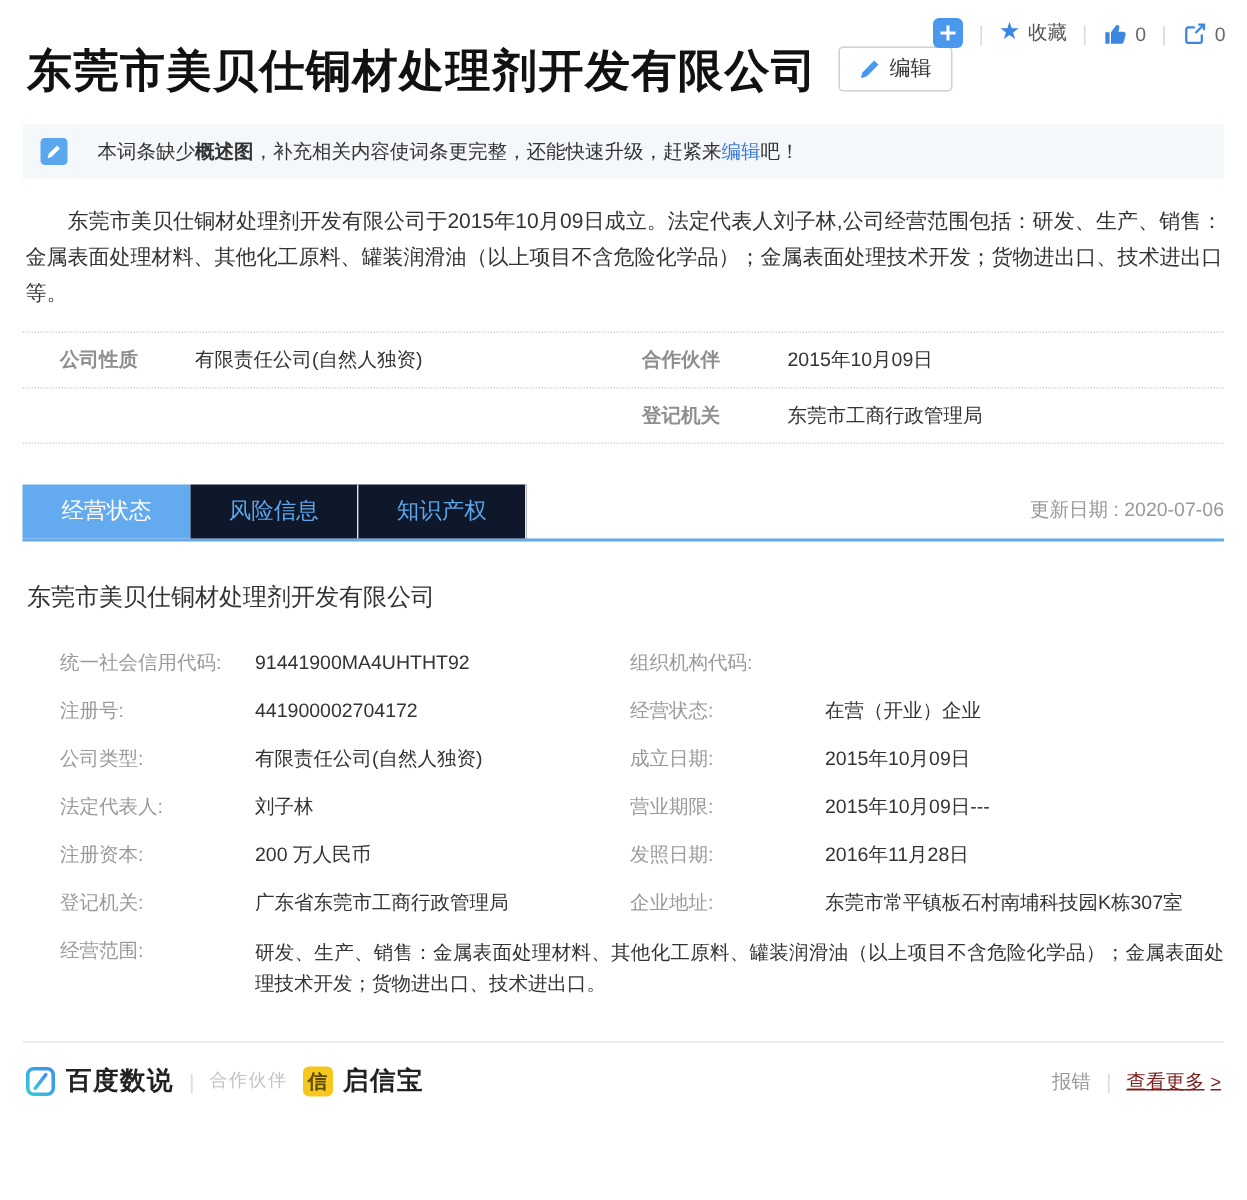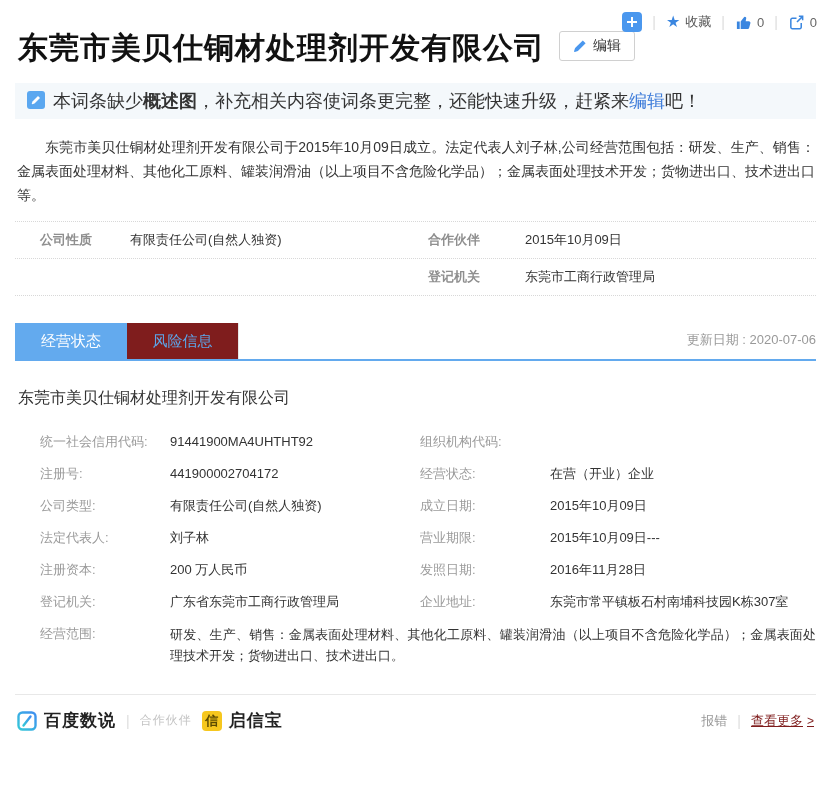--- a/index.html
+++ b/index.html
@@ -30,22 +30,22 @@
   .edit-btn {
     margin-left:14px; margin-bottom:5px; flex-shrink:0;
     display:inline-flex; align-items:center; gap:6px;
     border:1px solid #d0d0d0; border-radius:3px; background:#fff;
     padding:5px 13px; font-size:14px; color:#333; cursor:pointer;
   }
 
   
   .notice {
     margin:17px 15px 0 15px; background:#f4f8fb;
-    padding:8px 12px; font-size:18px; color:#333;
-    display:flex; gap:8px; line-height:20px;
+    padding:8px 12px; font-size:13px; color:#333;
+    display:flex; align-items:center; gap:20px; line-height:20px;
   }
   .notice-pencil { width:18px; height:18px; border-radius:3px; background:#5aa7f0;
     display:flex; align-items:center; justify-content:center; flex-shrink:0; }
   .notice b { font-weight:bold; }
   .notice a, .link-blue { color:#3b7ad9; text-decoration:none; cursor:pointer; }
 
   
   .intro {
     margin:16px 16px 0 17px; font-size:14px; line-height:24px;
     color:#333; text-indent:2em; text-align:justify;
@@ -59,21 +59,21 @@
   .s-label2 { width:97px; color:#8f8f8f; flex-shrink:0; font-weight:bold;}
   .s-value2 { flex:1; color:#333; }
 
   
   .tabs-row {
     margin:27px 15px 0 15px; display:flex; align-items:flex-end;
     border-bottom:2px solid #63aaee; height:38px;
   }
   .tab {
     width:112px; height:36px; line-height:36px; text-align:center;
-    font-size:15px; background:#7f1d1d; color:#5ca6ea; cursor:pointer;
+    font-size:15px; background:#0f172a; color:#5ca6ea; cursor:pointer;
     border-right:1px solid #e6e6e6;
   }
   .tab.active { background:#63aaee; color:#fff; border-right:none; }
   .update-date { margin-left:auto; color:#999; font-size:13px; padding-bottom:10px; }
 
   
   .company-subtitle { margin:27px 15px 0 18px; font-size:16px; color:#333; }
   .detail-table { margin:17px 15px 0 15px; font-size:13px; color:#333; }
   .drow { display:flex; padding:6px 0; line-height:20px; }
   .d-label { width:130px; margin-left:25px; color:#9a9a9a; flex-shrink:0; }
@@ -168,20 +168,21 @@
       <span class="s-label1"></span>
       <span class="s-value1"></span>
       <span class="s-label2">登记机关</span>
       <span class="s-value2">东莞市工商行政管理局</span>
     </div>
   </div>
 
   <div class="tabs-row">
     <div class="tab active">经营状态</div>
     <div class="tab">风险信息</div>
+    <div class="tab">知识产权</div>
     <div class="update-date">更新日期 : 2020-07-06</div>
   </div>
 
   <div class="company-subtitle">东莞市美贝仕铜材处理剂开发有限公司</div>
 
   <div class="detail-table">
     <div class="drow">
       <span class="d-label">统一社会信用代码:</span>
       <span class="d-value">91441900MA4UHTHT92</span>
       <span class="d-label2">组织机构代码:</span>

